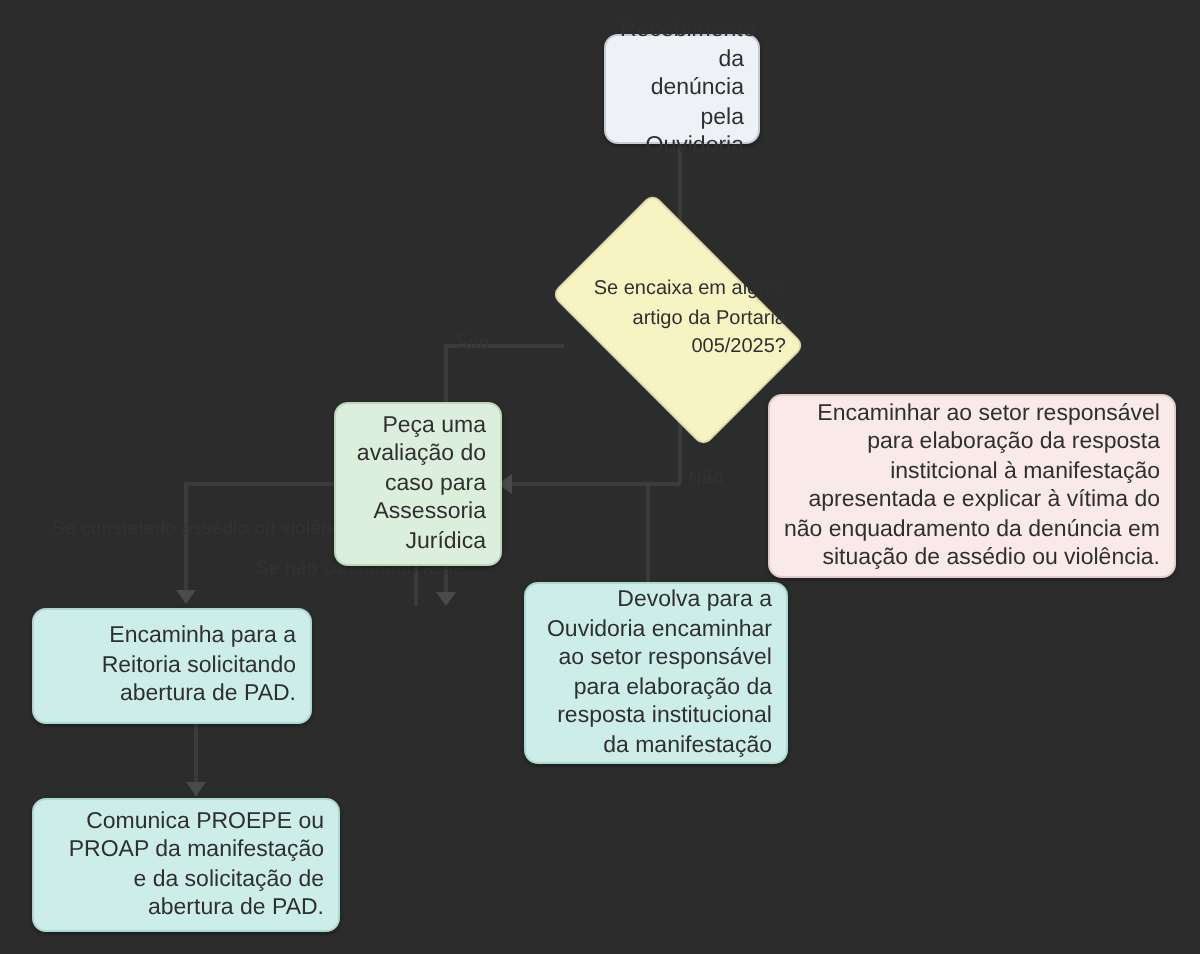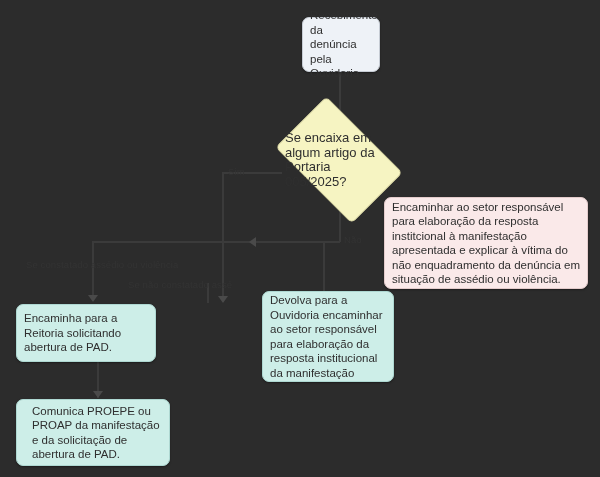--- a/index.html
+++ b/index.html
@@ -53,21 +53,21 @@
 
   
   .node {
     position: absolute;
     box-sizing: border-box;
     border-radius: 7px;
     border: 1px solid #c9c9c9;
     color: #2f2f2f;
     font-size: 11.5px;
     line-height: 14.5px;
-    text-align: left;
+    text-align: right;
     display: flex;
     align-items: center;
     justify-content: center;
     padding: 5px 7px;
     box-shadow: 0 1px 2px rgba(0,0,0,0.35);
   }
   .node-text { display: block; width: 100%; }
 
   .n-start   { background: #eef2f7; border-color: #c6ccd4; }
   .n-green   { background: #dcefdc; border-color: #bcd6bc; }
@@ -85,23 +85,23 @@
     transform: rotate(45deg);
     border-radius: 5px;
     border: 1px solid #dedba8;
   }
   .diamond-label {
     position: absolute;
     inset: 0;
     display: flex;
     align-items: center;
     justify-content: center;
-    text-align: left;
+    text-align: right;
     color: #2f2f2f;
-    font-size: 13px;
+    font-size: 10px;
     line-height: 14.5px;
     z-index: 2;
   }
 </style>
 </head>
 <body>
 
 <div id="canvas">
 
   <div class="conn conn-v" style="left:339px; top:72px; height:56px;"></div>
@@ -132,20 +132,23 @@
 
   <div class="node n-start" style="left:302px; top:17px; width:78px; height:55px;">
     <span class="node-text">Recebimento da denúncia pela Ouvidoria</span>
   </div>
 
   <div class="diamond-wrap" style="left:285px; top:124px; width:108px; height:72px;">
     <div class="diamond-shape"></div>
     <div class="diamond-label">Se encaixa em algum artigo da Portaria 005/2025?</div>
   </div>
 
+  <div class="node n-green" style="left:167px; top:201px; width:84px; height:82px;">
+    <span class="node-text">Peça uma avaliação do caso para Assessoria Jurídica</span>
+  </div>
 
   <div class="node n-pink" style="left:384px; top:197px; width:204px; height:92px;">
     <span class="node-text">Encaminhar ao setor responsável para elaboração da resposta institcional à manifestação apresentada e explicar à vítima do não enquadramento da denúncia em situação de assédio ou violência.</span>
   </div>
 
   <div class="node n-cyan" style="left:262px; top:291px; width:132px; height:91px;">
     <span class="node-text">Devolva para a Ouvidoria encaminhar ao setor responsável para elaboração da resposta institucional da manifestação</span>
   </div>
 
   <div class="node n-cyan" style="left:16px; top:304px; width:140px; height:58px;">

